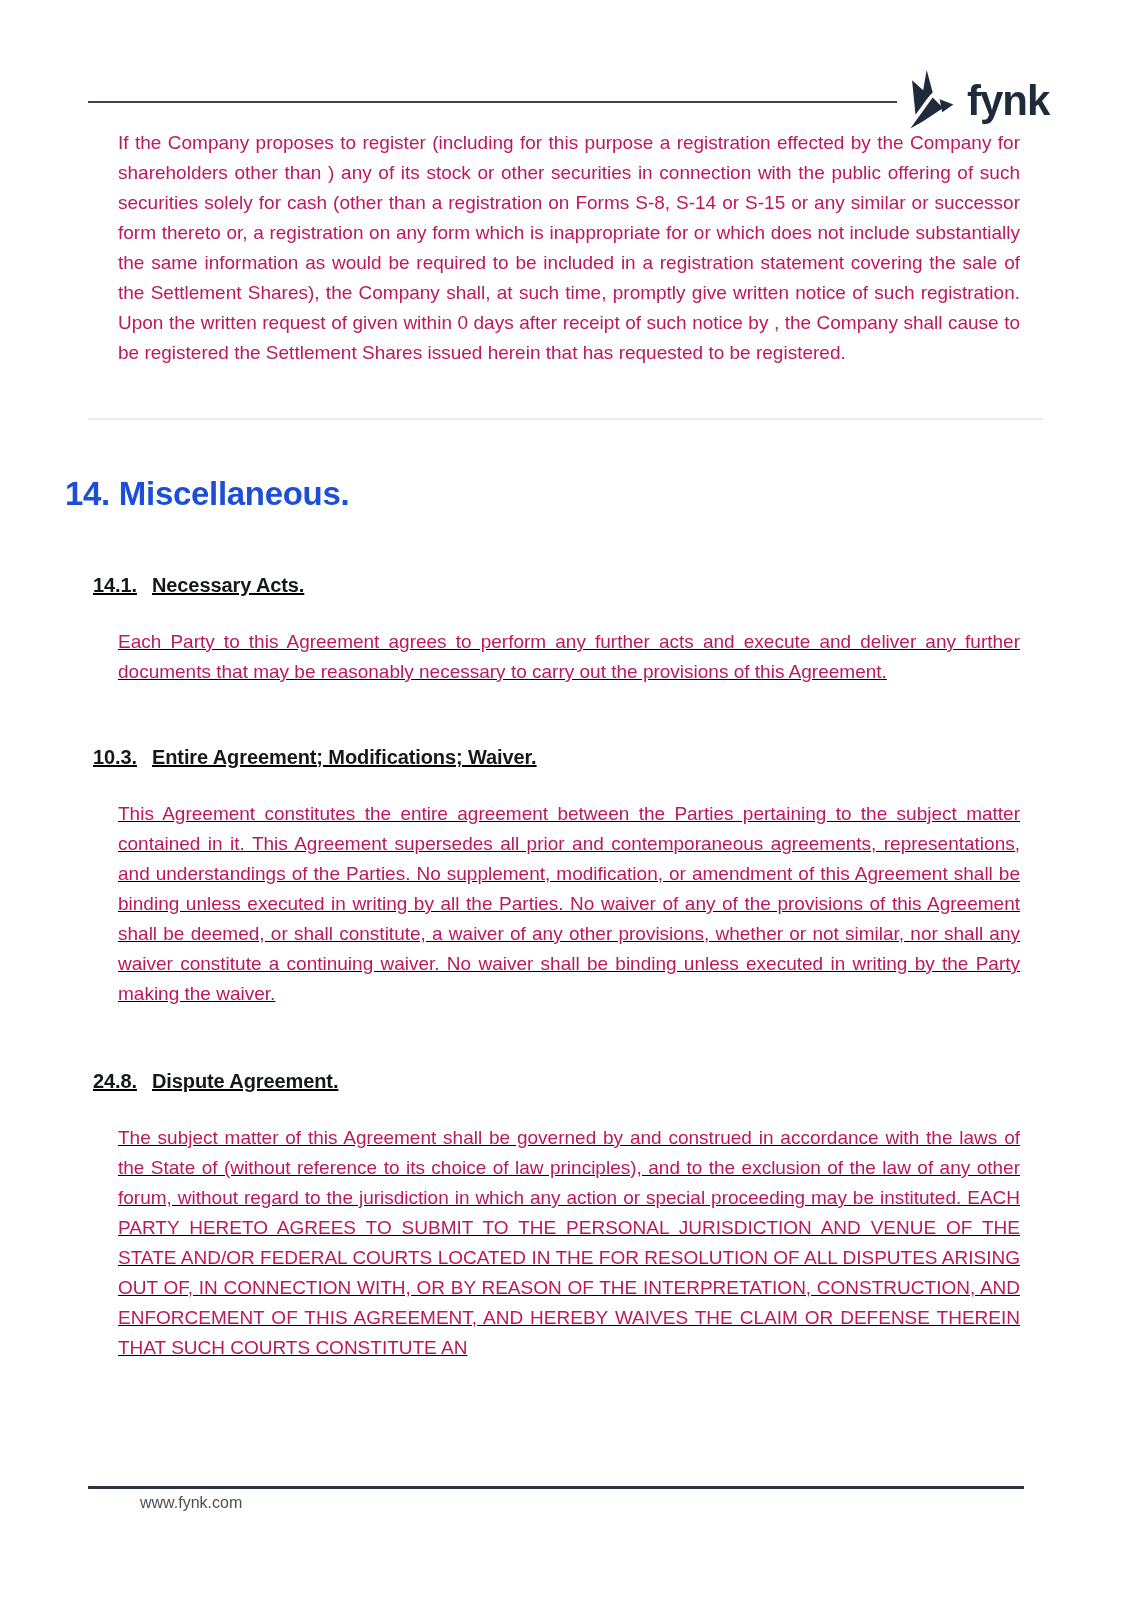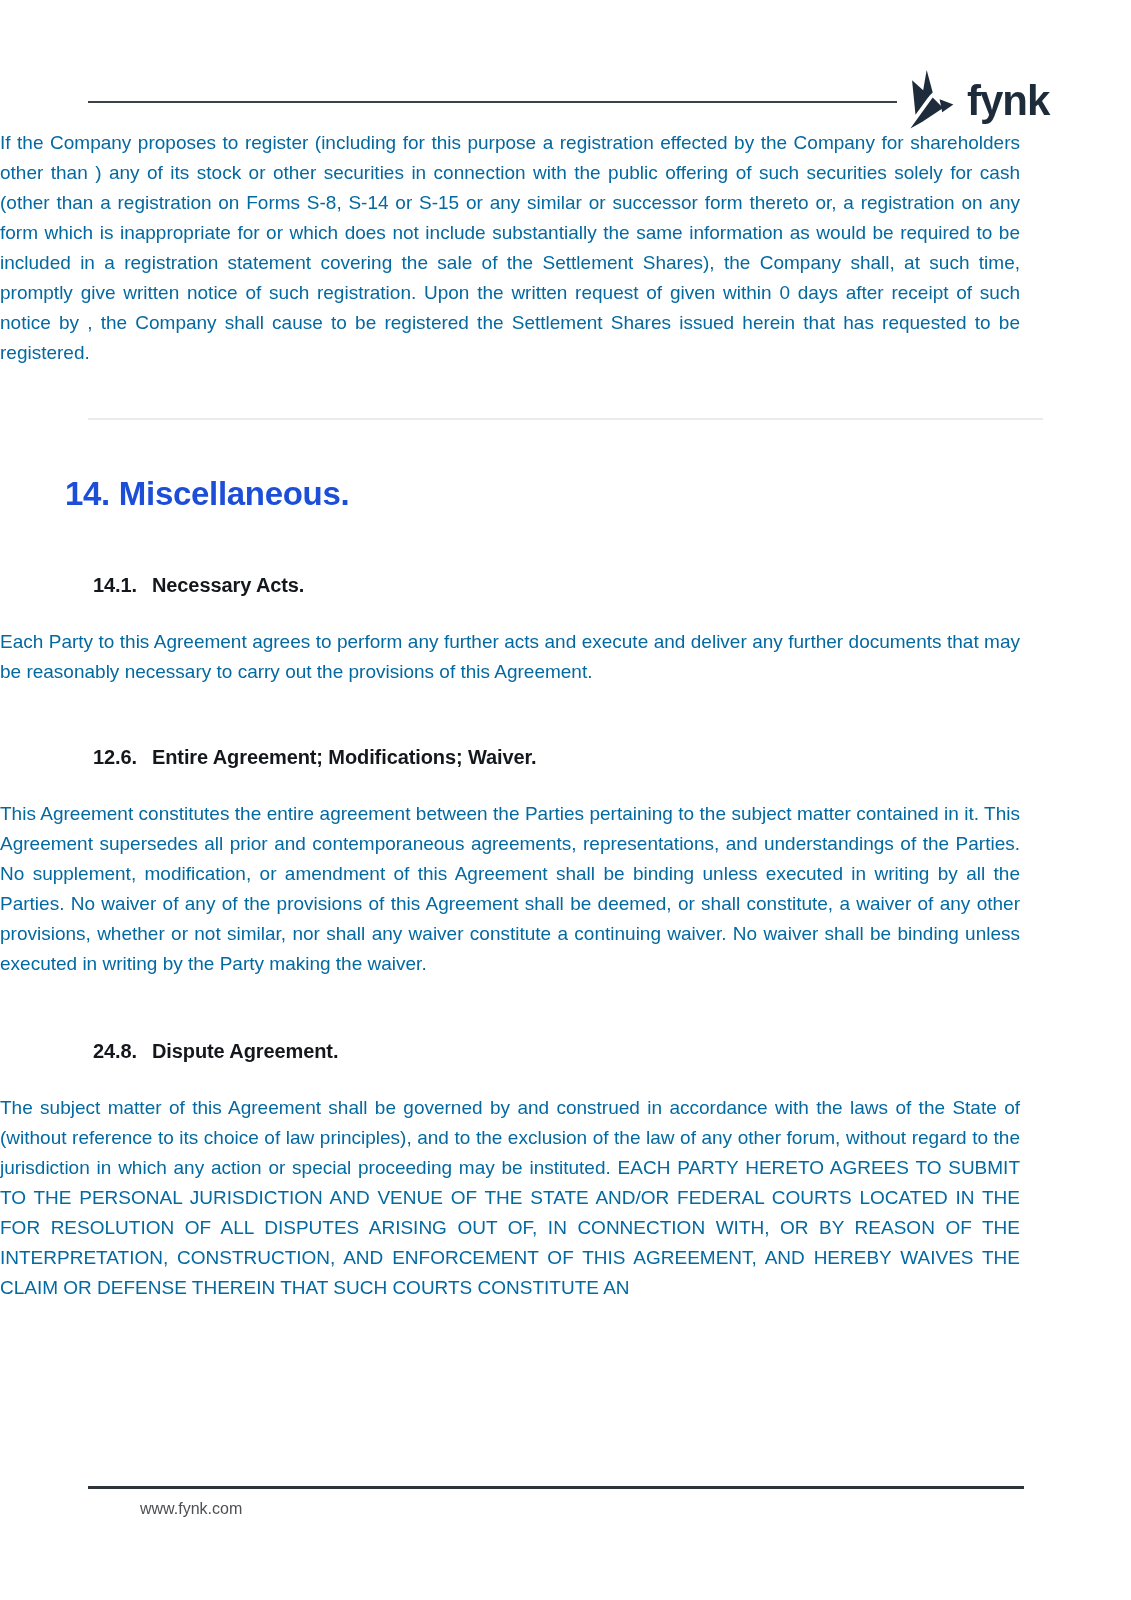--- a/index.html
+++ b/index.html
@@ -36,44 +36,45 @@
     font-size: 42px;
     font-weight: bold;
     color: #1d2b3a;
     letter-spacing: -1px;
     line-height: 62px;
   }
 
   
   .content { position: relative; }
   .body-text {
+    margin-left: 118px;
     margin-right: 111px;
     font-size: 19px;
     line-height: 30px;
-    color: #0369a1;
+    color: #be185d;
     text-align: justify;
   }
   .intro { margin-top: 128px; }
 
   .section-divider {
     margin: 50px 88px 0 88px;
     height: 0;
     border-top: 2px solid #e9ecef;
   }
 
   .section-heading {
     margin: 53px 0 0 65px;
     font-size: 33px;
     line-height: 42px;
     font-weight: bold;
     color: #1d4ed8;
     letter-spacing: -0.3px;
   }
 
-  .subsection { margin-top: 56px; }
+  .subsection { margin-top: 56px; text-decoration: underline; }
   .subsection.s3 { margin-top: 58px; }
   .subsection-heading {
     margin-left: 93px;
     font-size: 20px;
     line-height: 28px;
     font-weight: bold;
     color: #14181c;
     letter-spacing: -0.1px;
   }
   .sub-num { margin-right: 15px; }
@@ -88,21 +89,21 @@
     background: #2e343b;
   }
   .footer-link {
     display: block;
     margin-left: 140px;
     font-size: 16px;
     line-height: 26px;
     color: #4d4f52;
     text-decoration: none;
   }
-  .footer-link.first { margin-top: 7px; }
+  .footer-link.first { margin-top: 1px; }
 </style>
 </head>
 <body>
 
 <div class="page">
 
   <header>
     <div class="header-rule"></div>
     <div class="logo">
       <svg class="logo-bird" viewBox="0 0 64 72" xmlns="http://www.w3.org/2000/svg" aria-hidden="true">
@@ -125,21 +126,21 @@
 
     <section class="subsection s1">
       <h2 class="subsection-heading">
         <span class="sub-num">14.1.</span><span class="sub-title">Necessary Acts.</span>
       </h2>
       <p class="body-text">Each Party to this Agreement agrees to perform any further acts and execute and deliver any further documents that may be reasonably necessary to carry out the provisions of this Agreement.</p>
     </section>
 
     <section class="subsection s2">
       <h2 class="subsection-heading">
-        <span class="sub-num">12.6.</span><span class="sub-title">Entire Agreement; Modifications; Waiver.</span>
+        <span class="sub-num">10.3.</span><span class="sub-title">Entire Agreement; Modifications; Waiver.</span>
       </h2>
       <p class="body-text">This Agreement constitutes the entire agreement between the Parties pertaining to the subject matter contained in it. This Agreement supersedes all prior and contemporaneous agreements, representations, and understandings of the Parties. No supplement, modification, or amendment of this Agreement shall be binding unless executed in writing by all the Parties. No waiver of any of the provisions of this Agreement shall be deemed, or shall constitute, a waiver of any other provisions, whether or not similar, nor shall any waiver constitute a continuing waiver. No waiver shall be binding unless executed in writing by the Party making the waiver.</p>
     </section>
 
     <section class="subsection s3">
       <h2 class="subsection-heading">
         <span class="sub-num">24.8.</span><span class="sub-title">Dispute Agreement.</span>
       </h2>
       <p class="body-text">The subject matter of this Agreement shall be governed by and construed in accordance with the laws of the State of (without reference to its choice of law principles), and to the exclusion of the law of any other forum, without regard to the jurisdiction in which any action or special proceeding may be instituted. EACH PARTY HERETO AGREES TO SUBMIT TO THE PERSONAL JURISDICTION AND VENUE OF THE STATE AND/OR FEDERAL COURTS LOCATED IN THE FOR RESOLUTION OF ALL DISPUTES ARISING OUT OF, IN CONNECTION WITH, OR BY REASON OF THE INTERPRETATION, CONSTRUCTION, AND ENFORCEMENT OF THIS AGREEMENT, AND HEREBY WAIVES THE CLAIM OR DEFENSE THEREIN THAT SUCH COURTS CONSTITUTE AN</p>
     </section>

